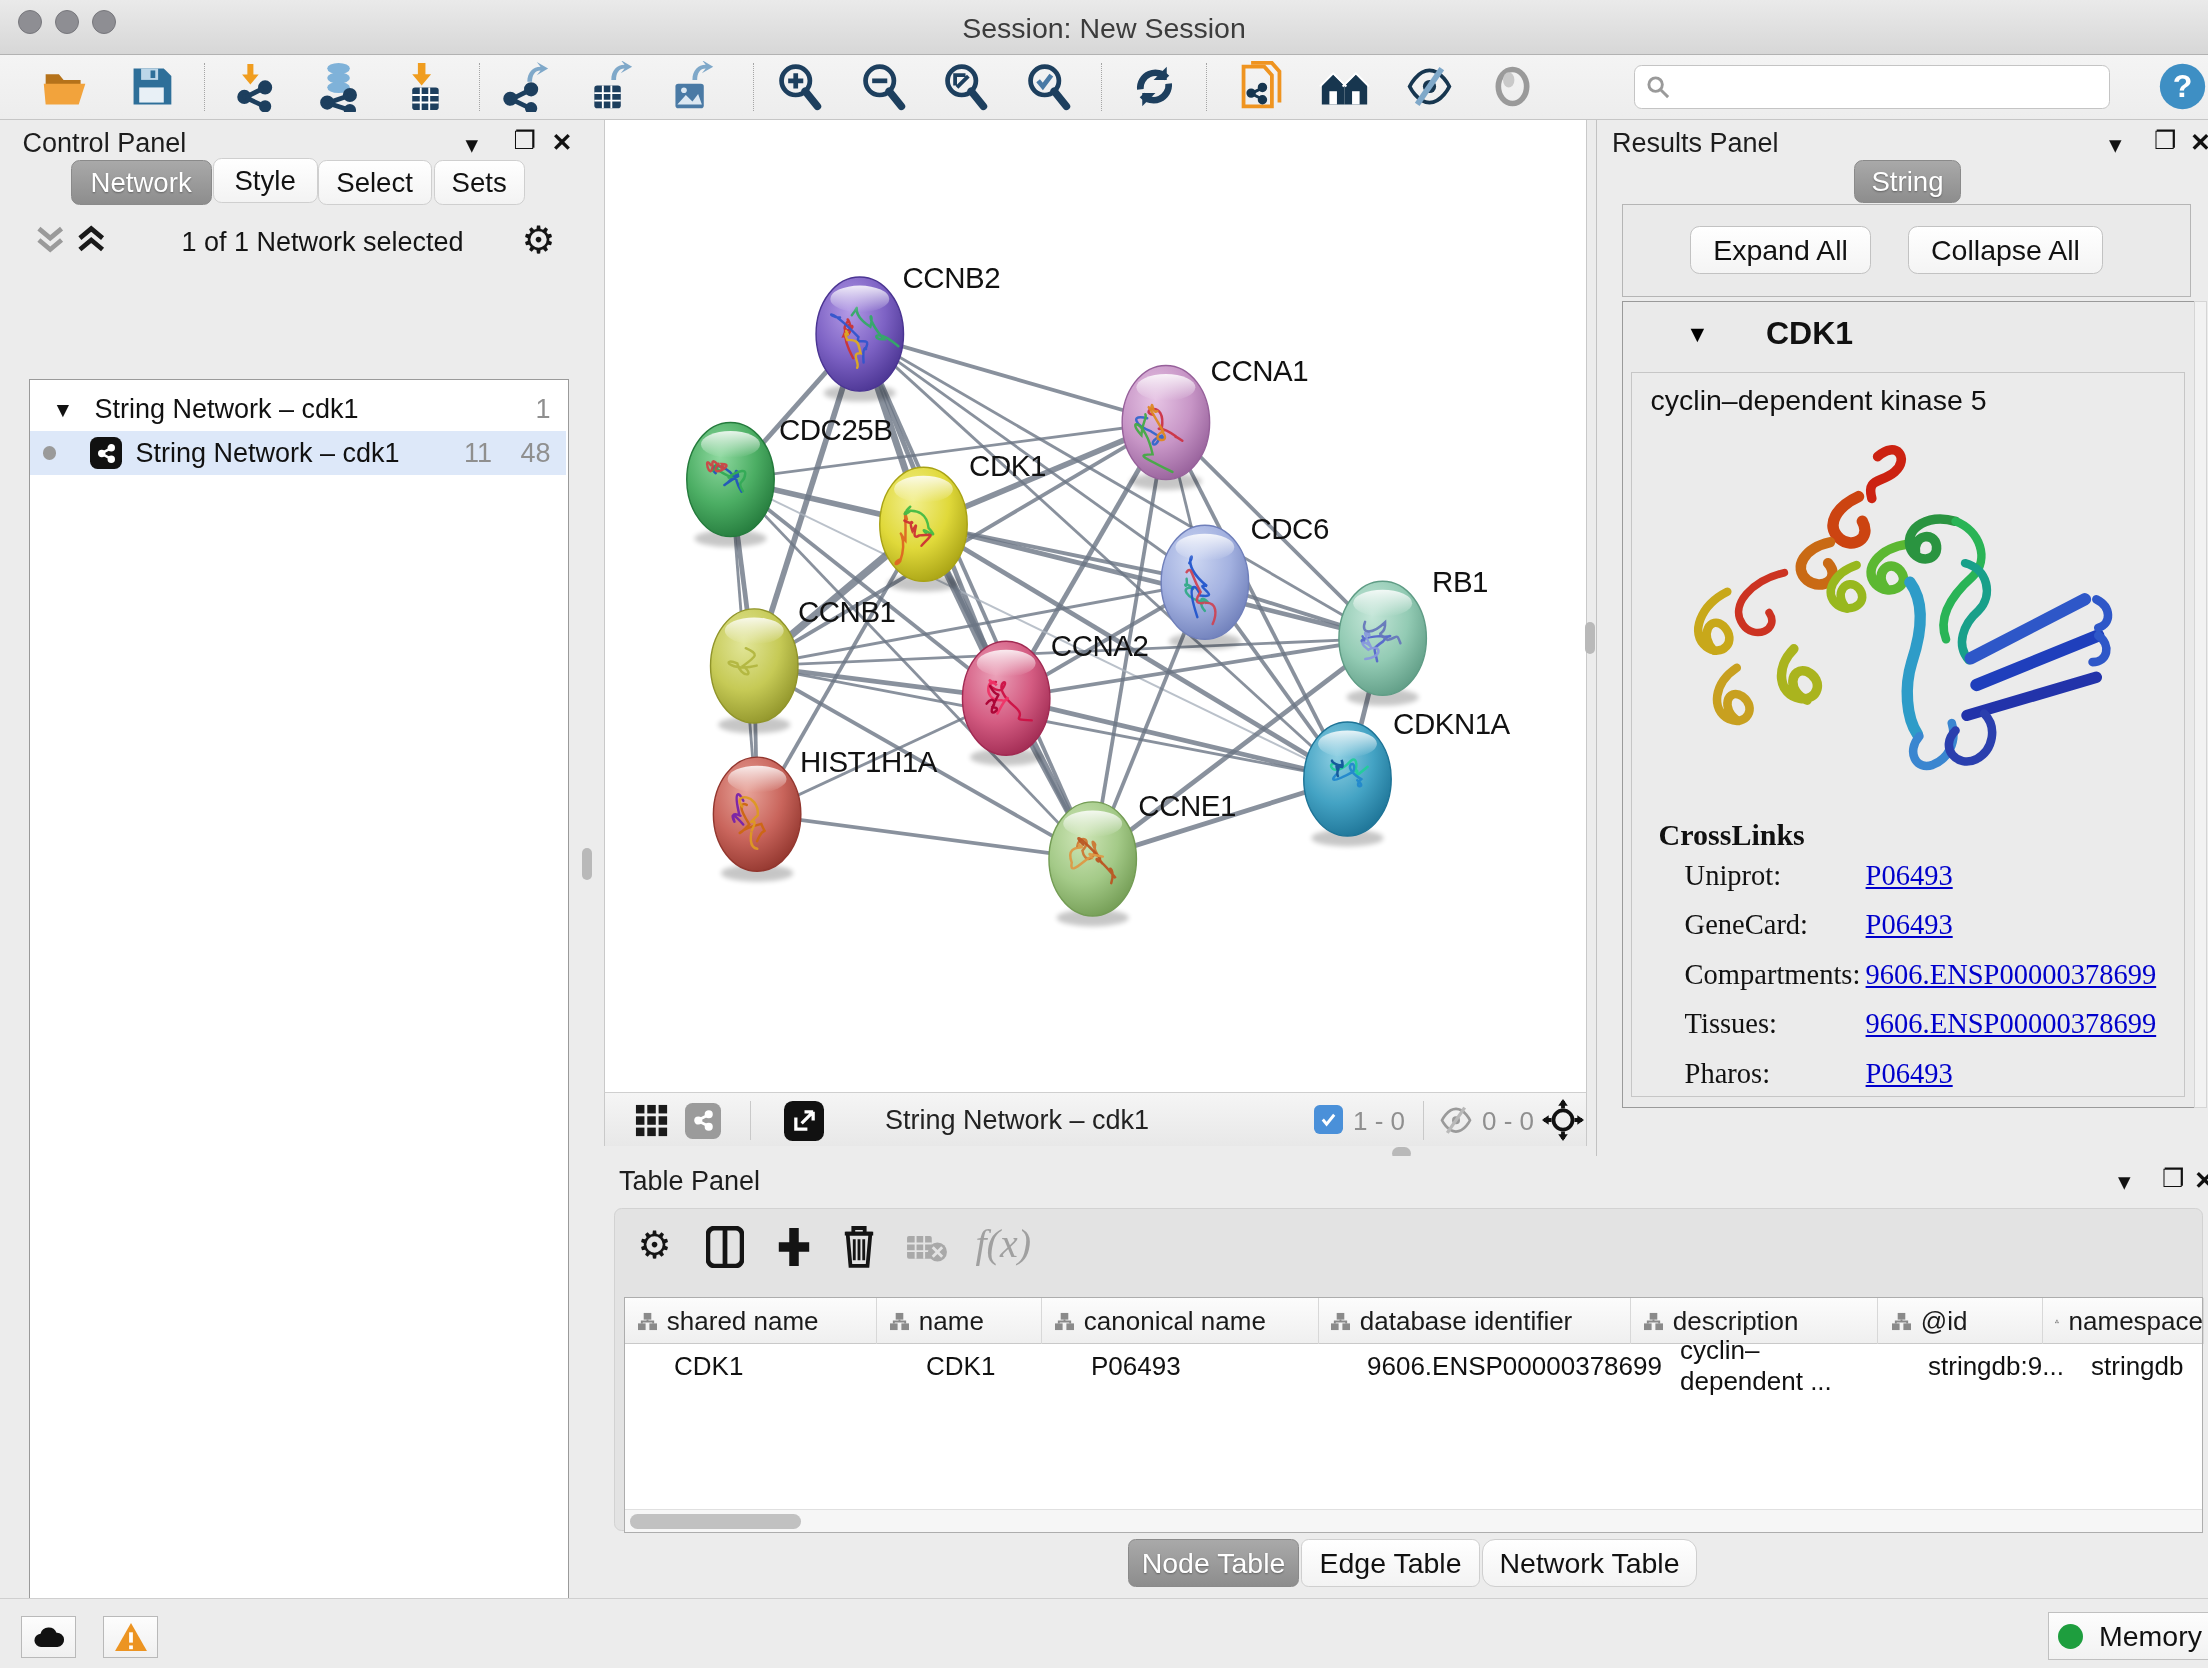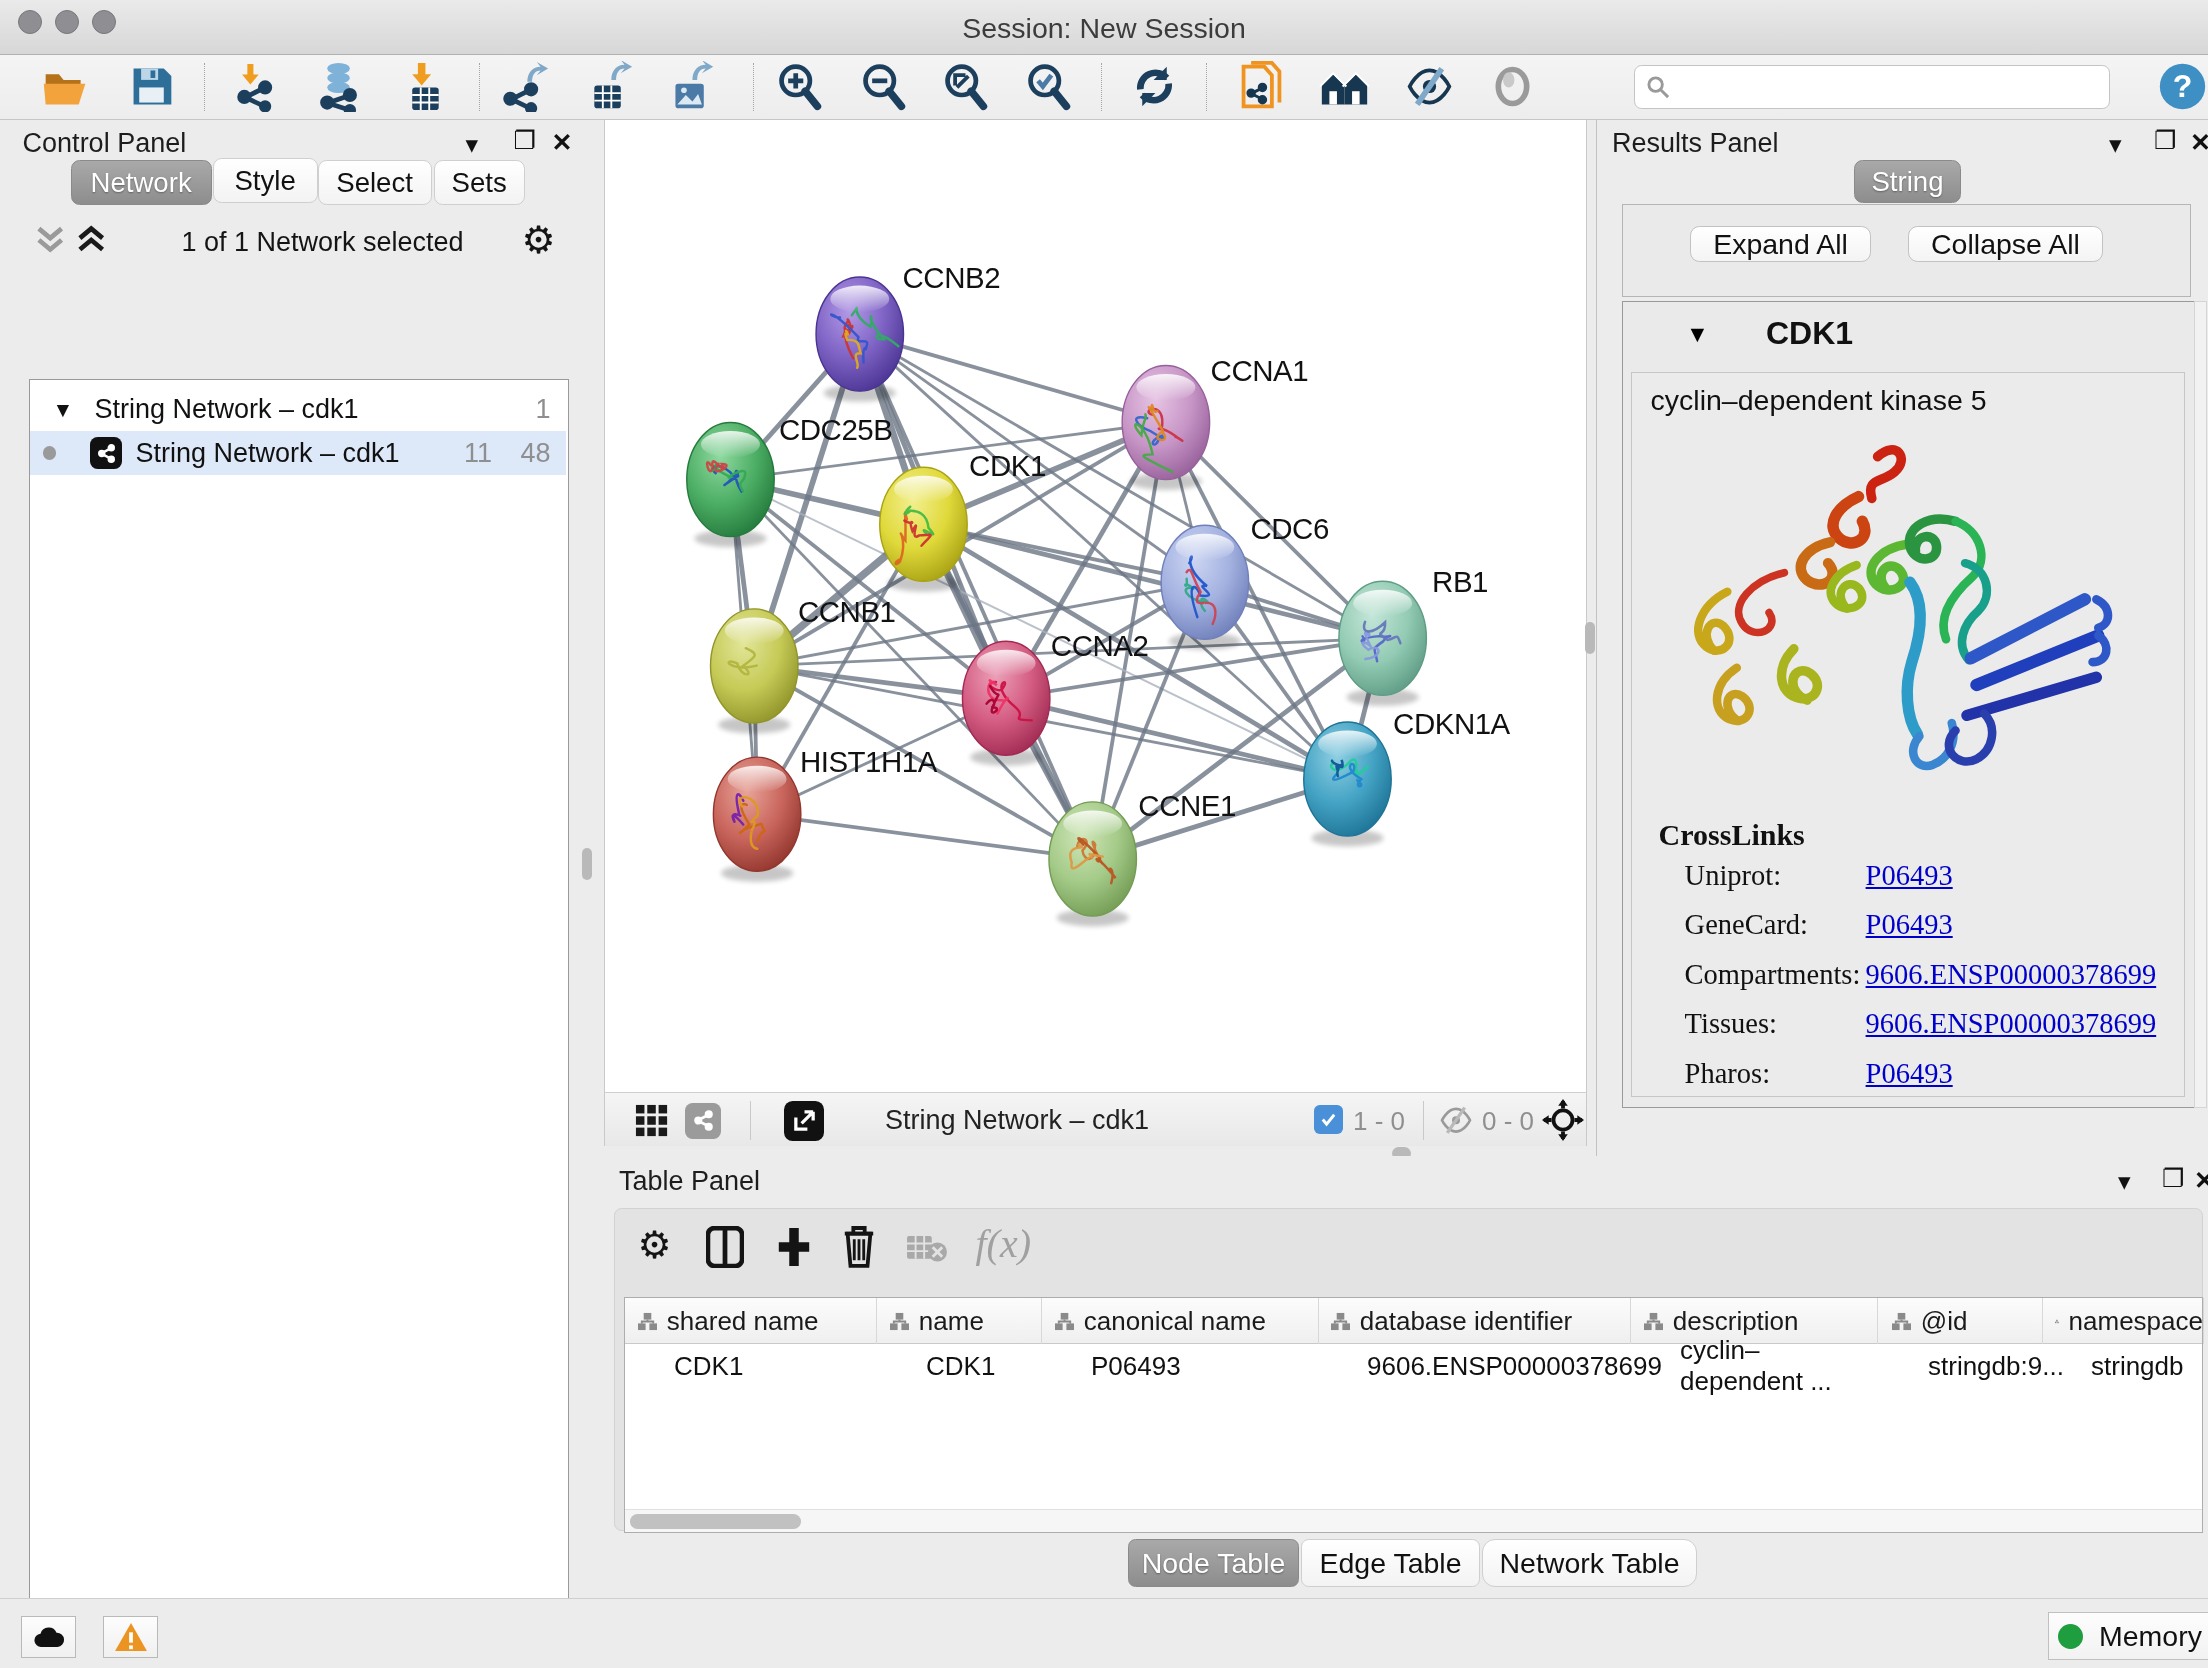--- a/index.html
+++ b/index.html
@@ -37,21 +37,21 @@
   #network-view { left:604px; top:120px; width:983px; height:972px; background:#fff; border-left:1px solid #c9c9c9; border-right:1px solid #c9c9c9; }
   #net-footer { left:604px; top:1092px; width:983px; height:54px; background:linear-gradient(#f5f5f5,#e8e8e8); border-top:1px solid #cfcfcf; border-left:1px solid #c9c9c9; border-right:1px solid #c9c9c9; }
   #net-footer .vsep { position:absolute; top:7.6px; height:39px; width:0; border-left:1px solid #c9c9c9; }
   #net-title { position:absolute; left:280px; top:12.4px; font-size:27px; color:#222; }
   .foot-num { position:absolute; top:13.3px; font-size:26px; color:#8f8f8f; }
   .handle { background:#b9b9b9; border-radius:8.6px; }
 
   
   #results-panel { left:1596px; top:120px; width:613px; height:1472px; background:#ececec; border-left:1px solid #c2c2c2; }
   #rp-box1 { left:25px; top:84px; width:569px; height:93px; border:1.9px solid #b5b5b5; background:#eaeaea; }
-  .rbtn { position:absolute; top:21px; height:36px; background:linear-gradient(#ffffff,#f4f4f4); border:1px solid #c2c2c2; border-radius:9.5px;
+  .rbtn { position:absolute; top:21px; height:48px; background:linear-gradient(#ffffff,#f4f4f4); border:1px solid #c2c2c2; border-radius:9.5px;
           font-size:28.5px; color:#111; display:flex; align-items:center; justify-content:center; cursor:pointer; }
   #rp-box2 { left:25px; top:181px; width:574px; height:807px; border:1.9px solid #9a9a9a; background:#eaeaea; }
   #rp-sec-head { position:absolute; left:0; top:0; width:100%; height:70px; }
   #rp-inner { position:absolute; left:7.6px; top:70px; width:554px; height:725px; background:#ebebeb; border:1px solid #c6c6c6; }
   #crosslinks { font-family:"Liberation Serif",serif; }
   #crosslinks .clrow { position:absolute; left:53px; font-size:28.5px; color:#111; }
   #crosslinks .clval { position:absolute; left:234px; color:#0000cc; text-decoration:underline; cursor:pointer; }
   #rp-scroll { position:absolute; right:1.9px; top:181px; width:13.3px; height:807px; background:#f2f2f2; border:1px solid #d5d5d5; }
 
   

